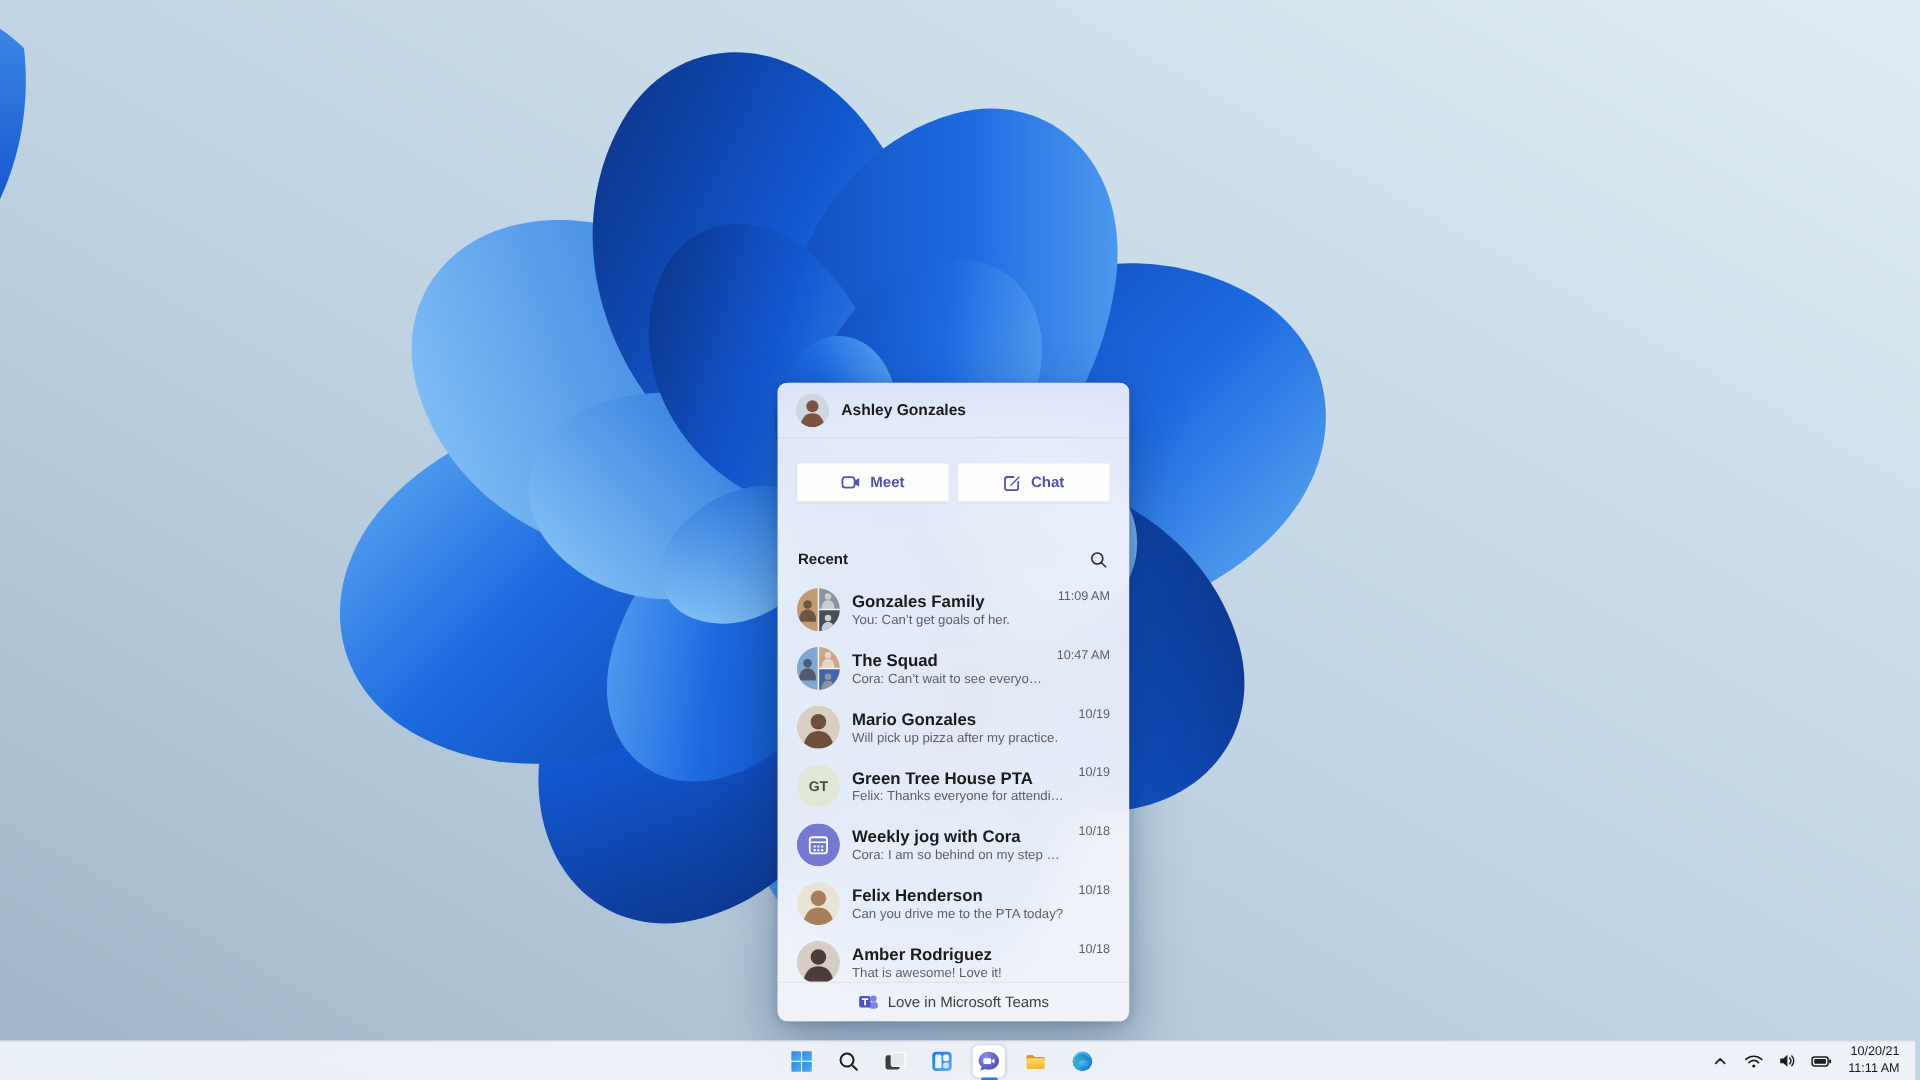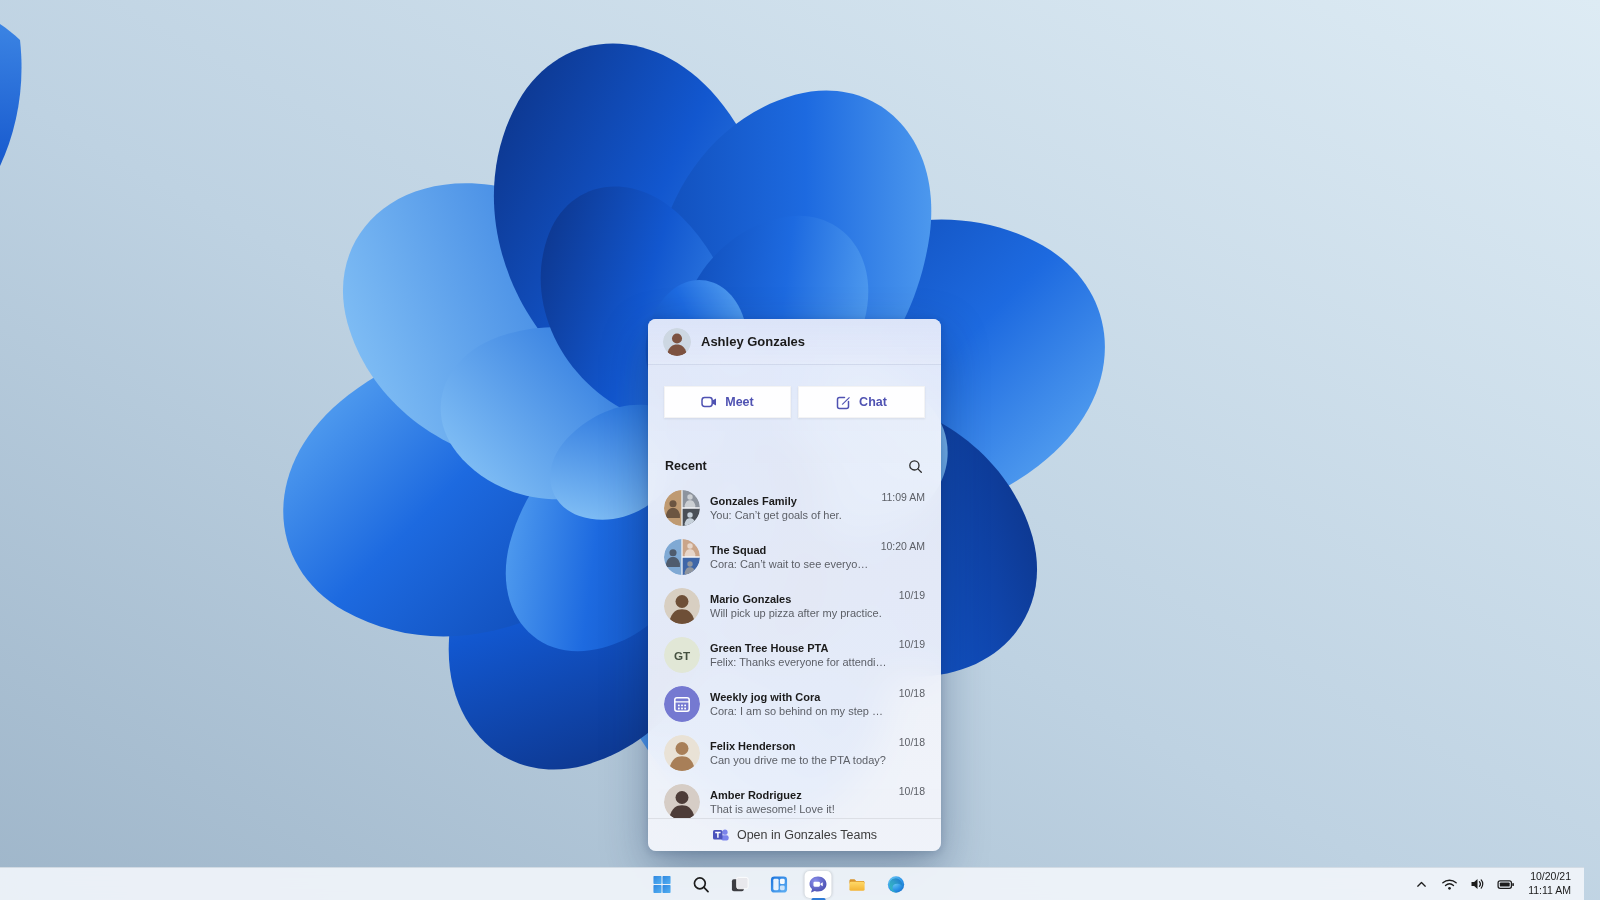--- a/index.html
+++ b/index.html
@@ -23,31 +23,31 @@
        display:flex;align-items:center;justify-content:center;gap:8px;cursor:pointer;
        color:#4F52B2;font-size:12.5px;font-weight:700;}
   .btn svg{display:block;}
   .recent-row{display:flex;align-items:center;justify-content:space-between;padding:8px 17px 6px 17px;margin-top:31px;}
   .recent-title{font-size:12.5px;font-weight:700;color:#1b1b1b;}
   .search-btn{width:18px;height:18px;display:flex;align-items:center;justify-content:center;cursor:pointer;}
   .conv-list{flex:1;padding:2px 8px 0 8px;overflow:hidden;}
   .conv{display:flex;align-items:center;gap:10px;height:49px;padding:0 8px;border-radius:4px;cursor:pointer;}
   .conv .av{width:36px;height:36px;flex:0 0 36px;}
   .conv-main{flex:1;min-width:0;display:flex;flex-direction:column;gap:2px;}
-  .conv-name{font-size:11px;font-weight:700;color:#1b1b1b;white-space:nowrap;overflow:hidden;}
+  .conv-name{font-size:14px;font-weight:700;color:#1b1b1b;white-space:nowrap;overflow:hidden;}
   .conv-prev{font-size:11px;color:#5c5f66;white-space:nowrap;overflow:hidden;text-overflow:ellipsis;}
   .conv-time{font-size:10.5px;color:#5c5f66;align-self:flex-start;padding-top:8px;white-space:nowrap;}
   .fly-footer{flex:0 0 32px;border-top:1px solid rgba(0,0,0,0.08);display:flex;align-items:center;
               justify-content:center;gap:8px;cursor:pointer;border-radius:0 0 8px 8px;}
   .fly-footer-label{font-size:12.5px;color:#3d3d3d;}
   .av{border-radius:50%;overflow:hidden;display:block;}
   .av svg{display:block;width:100%;height:100%;}
 
   
-  .taskbar{position:absolute;left:0;right:16px;bottom:0;height:32px;
+  .taskbar{position:absolute;left:0;right:4px;bottom:0;height:32px;
            background:rgba(240,244,250,0.93);border-top:1px solid rgba(120,140,160,0.22);
            backdrop-filter:blur(14px);}
   .tb-center{position:absolute;top:0;bottom:0;left:50%;transform:translateX(calc(-50% - 13px));
              display:flex;align-items:center;gap:12px;}
   .tb-item{width:27px;height:27px;border-radius:5px;display:flex;align-items:center;justify-content:center;
            cursor:pointer;position:relative;}
   .tb-item svg{display:block;}
   .tb-item.active{background:#ffffff;box-shadow:0 0 3px rgba(0,0,0,0.18);}
   .tb-item.active::after{content:"";position:absolute;bottom:-3px;left:50%;transform:translateX(-50%);
            width:14px;height:3px;border-radius:2px;background:#2E7BD6;}
@@ -247,21 +247,21 @@
                 </g>
                 <line x1="20" y1="0" x2="20" y2="40" stroke="#f3f5f9" stroke-width="1.4"></line>
                 <line x1="20" y1="20" x2="40" y2="20" stroke="#f3f5f9" stroke-width="1.4"></line>
               </g>
             </svg>
           </span>
       <span class="conv-main">
         <span class="conv-name">The Squad</span>
         <span class="conv-prev">Cora: Can’t wait to see everyone!</span>
       </span>
-      <span class="conv-time">10:20 AM</span>
+      <span class="conv-time">10:47 AM</span>
     </div>
         <div class="conv">
       <span class="av">
             <svg viewBox="0 0 40 40">
               <defs>
                 <clipPath id="clip3">
                   <circle cx="20" cy="20" r="20"></circle>
                 </clipPath>
               </defs>
               <g clip-path="url(#clip3)">
@@ -374,21 +374,21 @@
     </div>
       </div>
 
     <div class="fly-footer">
       <svg width="17" height="16" viewBox="0 0 17 16">
         <circle cx="13" cy="5.2" r="2.6" fill="#7B83EB"></circle>
         <rect x="9" y="8.2" width="7.6" height="5.4" rx="2" fill="#7B83EB"></rect>
         <rect x="1" y="3" width="9.5" height="9.5" rx="1.6" fill="#4B53BC"></rect>
         <path d="M3.2 5.6 H8.6 M5.9 5.6 V10.8" stroke="#ffffff" stroke-width="1.5"></path>
       </svg>
-      <span class="fly-footer-label">Open in Gonzales Teams</span>
+      <span class="fly-footer-label">Love in Microsoft Teams</span>
     </div>
   </div>
 
   <div class="taskbar">
     <div class="tb-center">
       <div class="tb-item">
         <svg width="19" height="19" viewBox="0 0 20 20">
           <rect x="1" y="1" width="8.5" height="8.5" rx="0.8" fill="url(#winG)"></rect>
           <rect x="10.5" y="1" width="8.5" height="8.5" rx="0.8" fill="url(#winG)"></rect>
           <rect x="1" y="10.5" width="8.5" height="8.5" rx="0.8" fill="url(#winG)"></rect>

